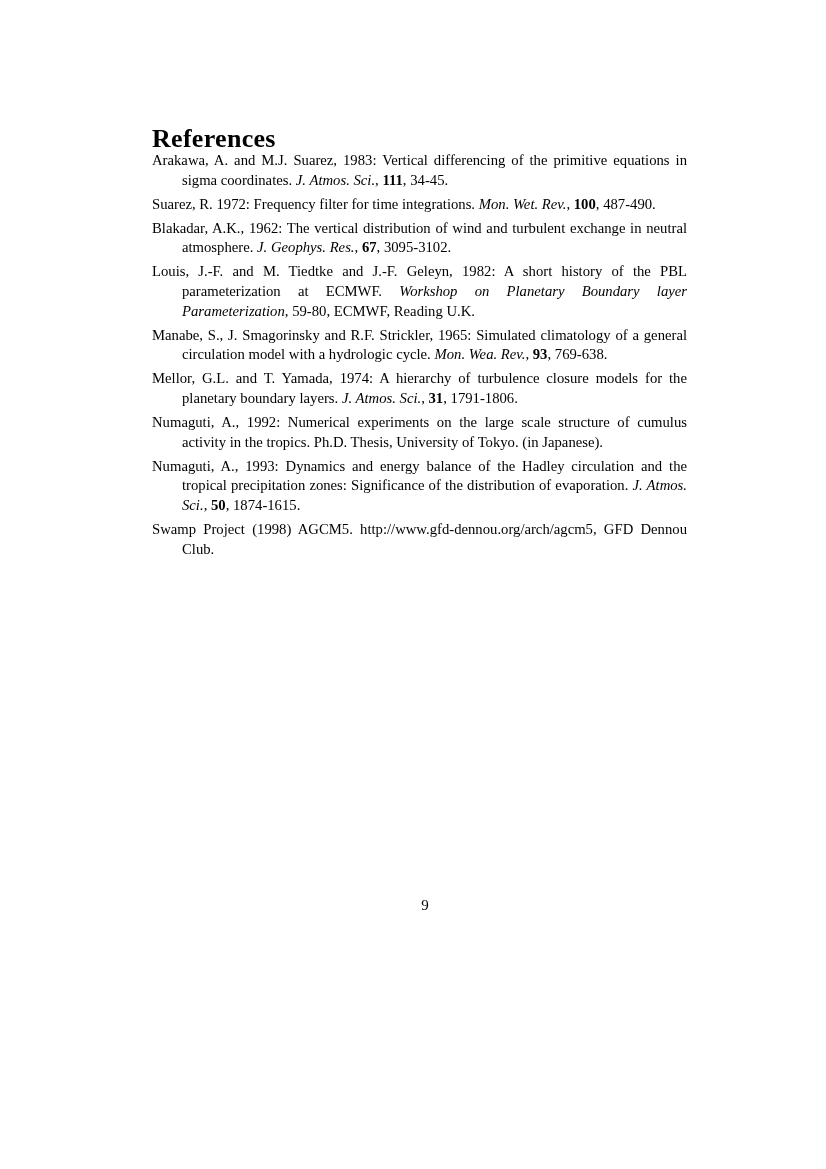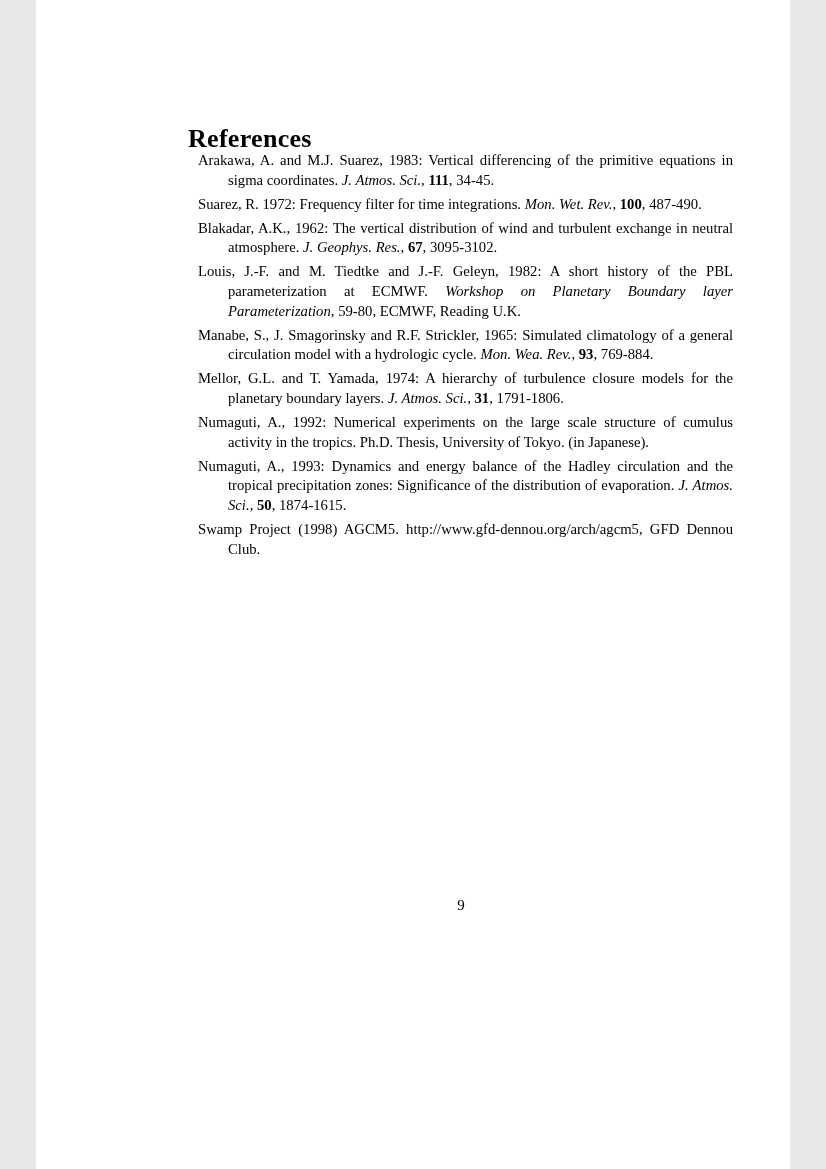--- a/index.html
+++ b/index.html
@@ -2,40 +2,40 @@
 <html><head>
 <meta charset="utf-8">
 <style>
   html, body {
     margin: 0;
     padding: 0;
     background: #e8e8e8;
   }
   .page {
     position: relative;
-    width: 754px;
+    width: 826px;
     height: 1169px;
     margin: 0 auto;
     background: #ffffff;
     color: #000000;
     font-family: "Liberation Serif", "DejaVu Serif", serif;
     overflow: hidden;
   }
   .heading {
     position: absolute;
     left: 152px;
     top: 107px;
     font-size: 26px;
     font-weight: 700;
     letter-spacing: 0.3px;
     color: #000000;
   }
   .refs {
     position: absolute;
-    left: 162px;
+    left: 152px;
     top: 151px;
     width: 535px;
   }
   .ref {
     margin: 0 0 4.5px 0;
     padding-left: 30px;
     text-indent: -30px;
     text-align: justify;
     font-size: 14.7px;
     line-height: 19.6px;
@@ -57,21 +57,21 @@
 <body>
 
 <div class="page">
   <h1 class="heading">References</h1>
 
   <div class="refs">
       <p class="ref"><span>Arakawa, A. and M.J. Suarez, 1983: Vertical differencing of the primitive equations in sigma coordinates. </span><i>J. Atmos. Sci.</i><span>, </span><b>111</b><span>, 34-45.</span></p>
       <p class="ref"><span>Suarez, R. 1972: Frequency filter for time integrations. </span><i>Mon. Wet. Rev.</i><span>, </span><b>100</b><span>, 487-490.</span></p>
       <p class="ref"><span>Blakadar, A.K., 1962: The vertical distribution of wind and turbulent exchange in neutral atmosphere. </span><i>J. Geophys. Res.</i><span>, </span><b>67</b><span>, 3095-3102.</span></p>
       <p class="ref"><span>Louis, J.-F. and M. Tiedtke and J.-F. Geleyn, 1982: A short history of the PBL parameterization at ECMWF. </span><i>Workshop on Planetary Boundary layer Parameterization</i><span>, 59-80, ECMWF, Reading U.K.</span></p>
-      <p class="ref"><span>Manabe, S., J. Smagorinsky and R.F. Strickler, 1965: Simulated climatology of a general circulation model with a hydrologic cycle. </span><i>Mon. Wea. Rev.</i><span>, </span><b>93</b><span>, 769-884.</span></p>
+      <p class="ref"><span>Manabe, S., J. Smagorinsky and R.F. Strickler, 1965: Simulated climatology of a general circulation model with a hydrologic cycle. </span><i>Mon. Wea. Rev.</i><span>, </span><b>93</b><span>, 769-638.</span></p>
       <p class="ref"><span>Mellor, G.L. and T. Yamada, 1974: A hierarchy of turbulence closure models for the planetary boundary layers. </span><i>J. Atmos. Sci.</i><span>, </span><b>31</b><span>, 1791-1806.</span></p>
       <p class="ref"><span>Numaguti, A., 1992: Numerical experiments on the large scale structure of cumulus activity in the tropics. Ph.D. Thesis, University of Tokyo. (in Japanese).</span></p>
       <p class="ref"><span>Numaguti, A., 1993: Dynamics and energy balance of the Hadley circulation and the tropical precipitation zones: Significance of the distribution of evaporation. </span><i>J. Atmos. Sci.</i><span>, </span><b>50</b><span>, 1874-1615.</span></p>
       <p class="ref"><span>Swamp Project (1998) AGCM5. http://www.gfd-dennou.org/arch/agcm5, GFD Dennou Club.</span></p>
     </div>
 
   <div class="page-number">9</div>
 </div>
 
 </body></html>

